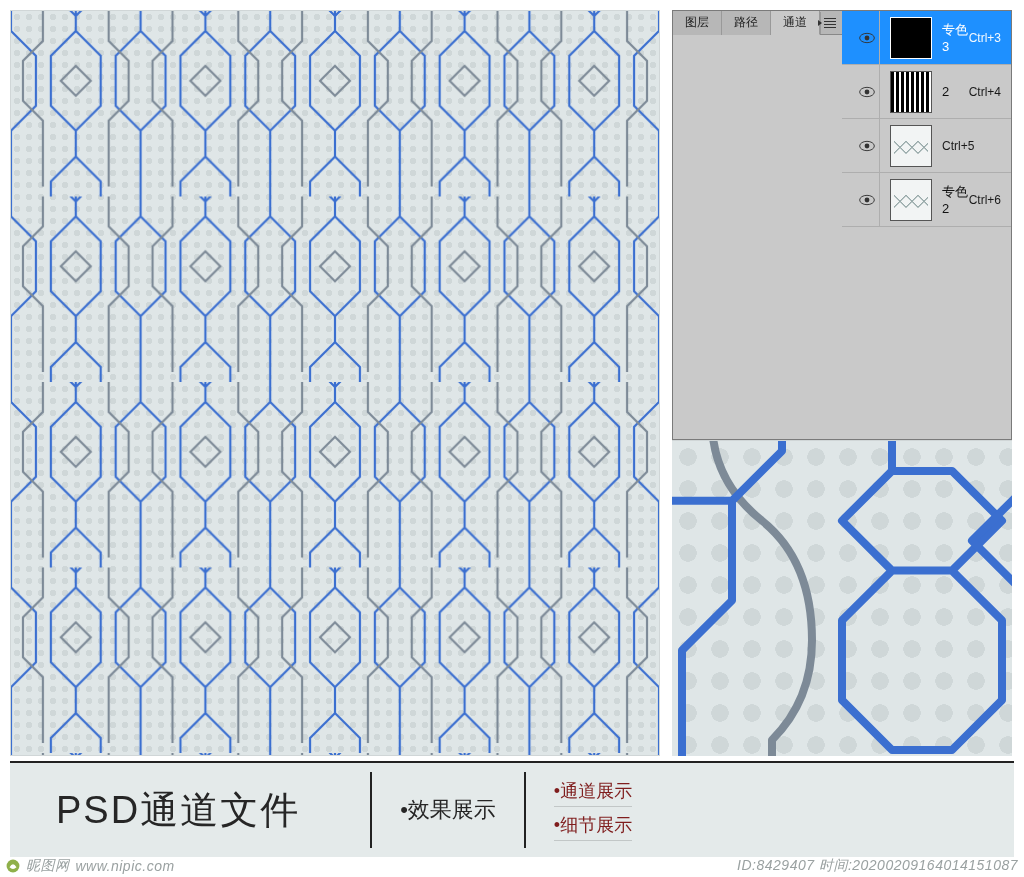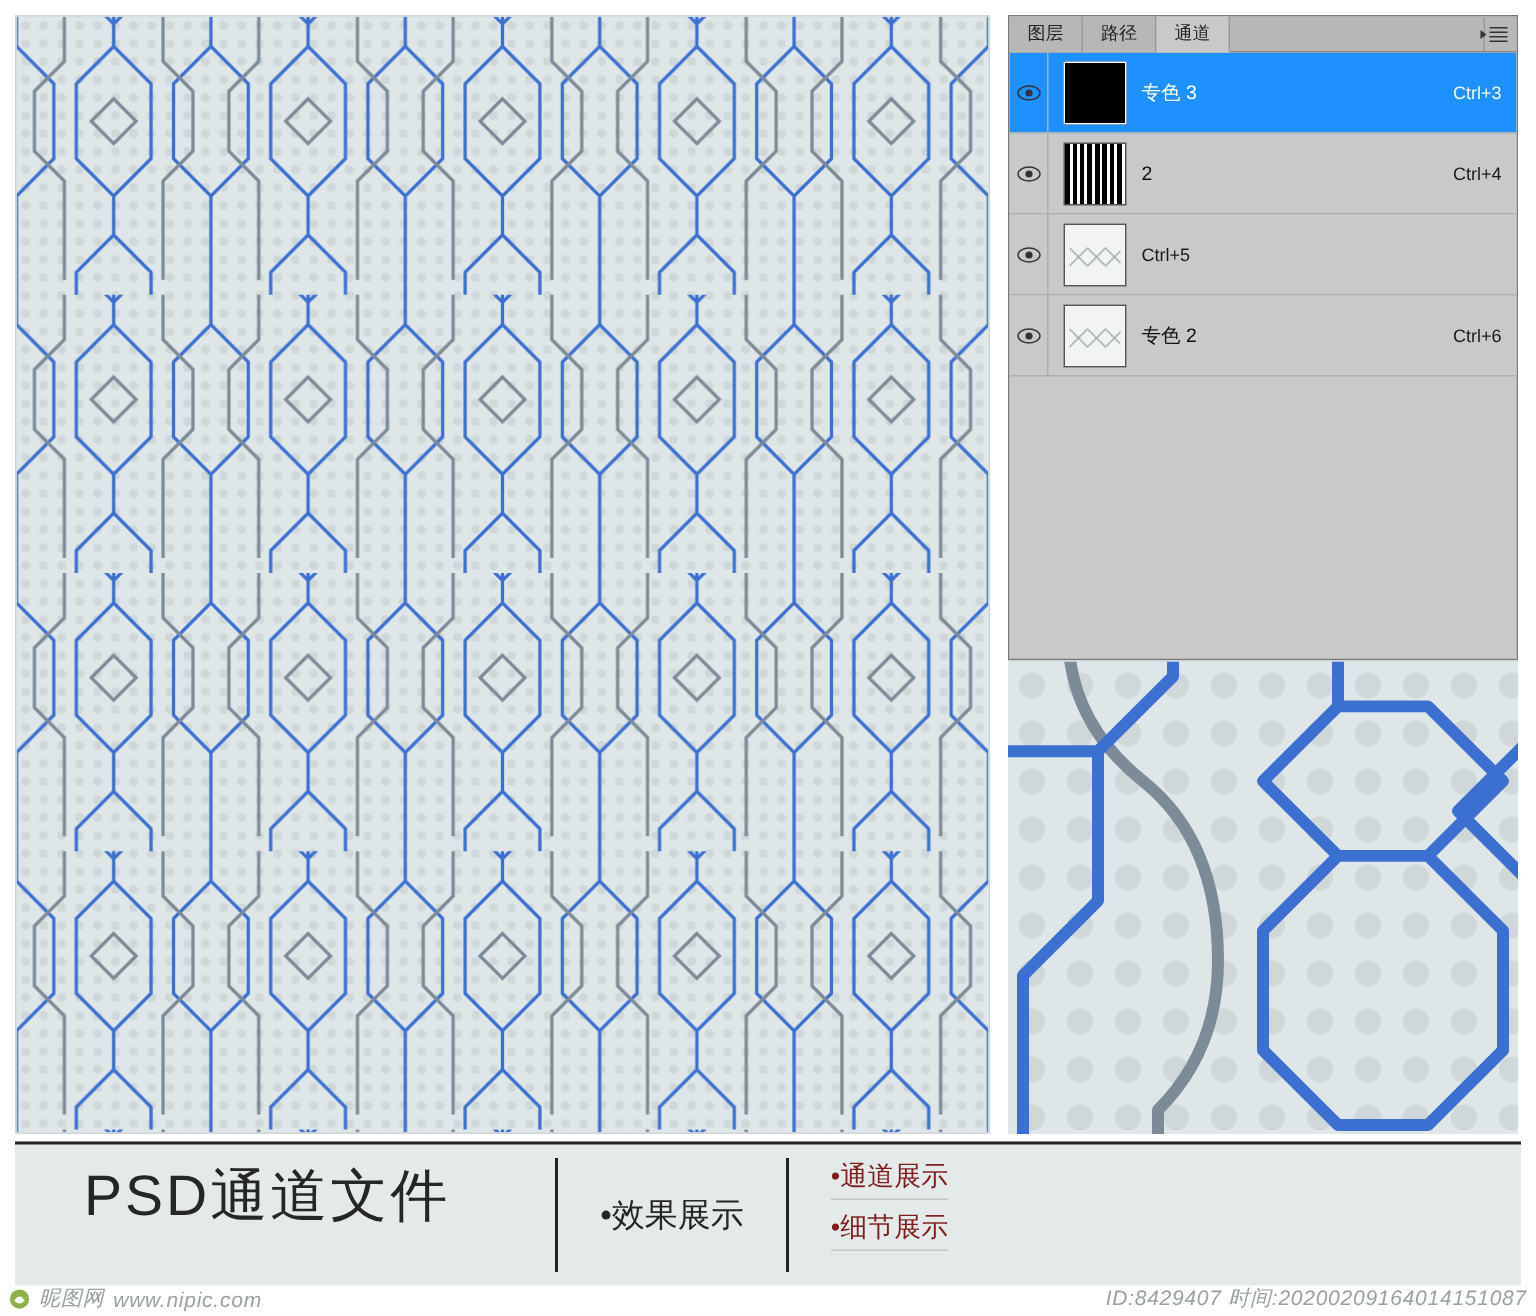--- a/index.html
+++ b/index.html
@@ -16,35 +16,35 @@
     background-size: 12px 12px;
     position: relative; overflow: hidden;
     border: 1px solid #d0d6d7;
   }
   .pattern-large svg { position: absolute; inset: 0; width: 100%; height: 100%; }
 
   
   .right-col { display: flex; flex-direction: column; width: 340px; gap: 0; }
 
   
-  .panel { width: 340px; height: 430px; border: 1px solid #7a7a7a; background: #c9c9c9; display: flex; flex-direction: column; }
+  .panel { width: 340px; height: 430px; border: 1px solid #7a7a7a; background: #c9c9c9; display: flex; }
   .panel-tabs { display: flex; align-items: center; background: #b7b7b7; border-bottom: 1px solid #888; height: 24px; position: relative; }
   .tab {
     padding: 3px 12px 3px 12px; font-size: 12px; color: #222; border-right: 1px solid #999; height: 24px;
     display: flex; align-items: center; background: #b7b7b7;
   }
   .tab.active { background: #c9c9c9; border-bottom: 1px solid #c9c9c9; margin-bottom: -1px; }
   .panel-menu { margin-left: auto; width: 22px; height: 22px; display: flex; flex-direction: column; align-items: center; justify-content: center; gap: 2px; background: #b7b7b7; border-left: 1px solid #999; }
   .panel-menu span { width: 12px; height: 1px; background: #333; }
   .panel-menu .tri { width: 0; height: 0; border-left: 4px solid #333; border-top: 3px solid transparent; border-bottom: 3px solid transparent; margin-left: -10px; }
   .panel-menu-wrap { display:flex; align-items:center; gap:2px;}
 
   .rows { flex: 1; overflow: hidden; background: #c9c9c9; }
   .row {
-    height: 54px; display: flex; align-items: center; border-bottom: 1px solid #aeaeae; padding: 0 10px 0 0;
+    height: 54px; display: flex; align-items: center; border-bottom: 1px solid #aeaeae; padding: 0 10px 0 12px;
     color: #111; font-size: 13px; background: #c9c9c9;
   }
   .row.selected { background: #1e90ff; color: #fff; }
   .eye { width: 26px; height: 54px; border-right: 1px solid #aeaeae; display:flex; align-items:center; justify-content:center; }
   .row.selected .eye { border-right-color: #aeaeae; }
   .eye svg { width: 16px; height: 12px; }
   .thumb {
     width: 42px; height: 42px; margin: 0 10px; border: 1px solid #555; background: #fff; flex-shrink: 0;
     display:flex; align-items:center; justify-content:center; overflow:hidden;
   }
@@ -69,21 +69,21 @@
     position: relative; overflow: hidden;
     border-top: 1px solid #d0d6d7;
   }
   .detail-preview svg { position: absolute; inset:0; width:100%; height:100%; }
 
   
   .bottom {
     position: absolute; left: 10px; right: 10px; bottom: 20px; height: 96px; border-top: 2px solid #222;
     background: #e4eaea; display: flex; align-items: center;
   }
-  .bottom-inner { width:100%; height:76px; background:#e4eaea; display:flex; padding-left:46px;}
+  .bottom-inner { width:100%; height:76px; background:#e4eaea; display:flex; align-items:center; padding-left:46px;}
   .big-title { font-size: 38px; color: #262626; letter-spacing: 2px; }
   .mid-note { font-size: 22px; color: #262626; margin-left: 70px; border-left: 2px solid #222; border-right: 2px solid #222; padding: 22px 28px; height: 76px; display:flex; align-items:center;}
   .right-notes { display:flex; flex-direction:column; gap:6px; font-size:18px; color:#7f1d1d; padding: 0 0 0 28px; }
   .right-notes div { border-bottom: 1px solid rgba(0,0,0,.15); padding-bottom:3px; }
 
   
   .wm-left, .wm-right { position:absolute; bottom:2px; font-size:14px; color:#9aa1a1; letter-spacing:.5px;font-style:italic;}
   .wm-left { left:6px; display:flex; align-items:center; gap:6px;}
   .wm-right { right:6px;text-align:right; }
   .wm-left .logo { width:14px; height:14px; display:inline-block; }

